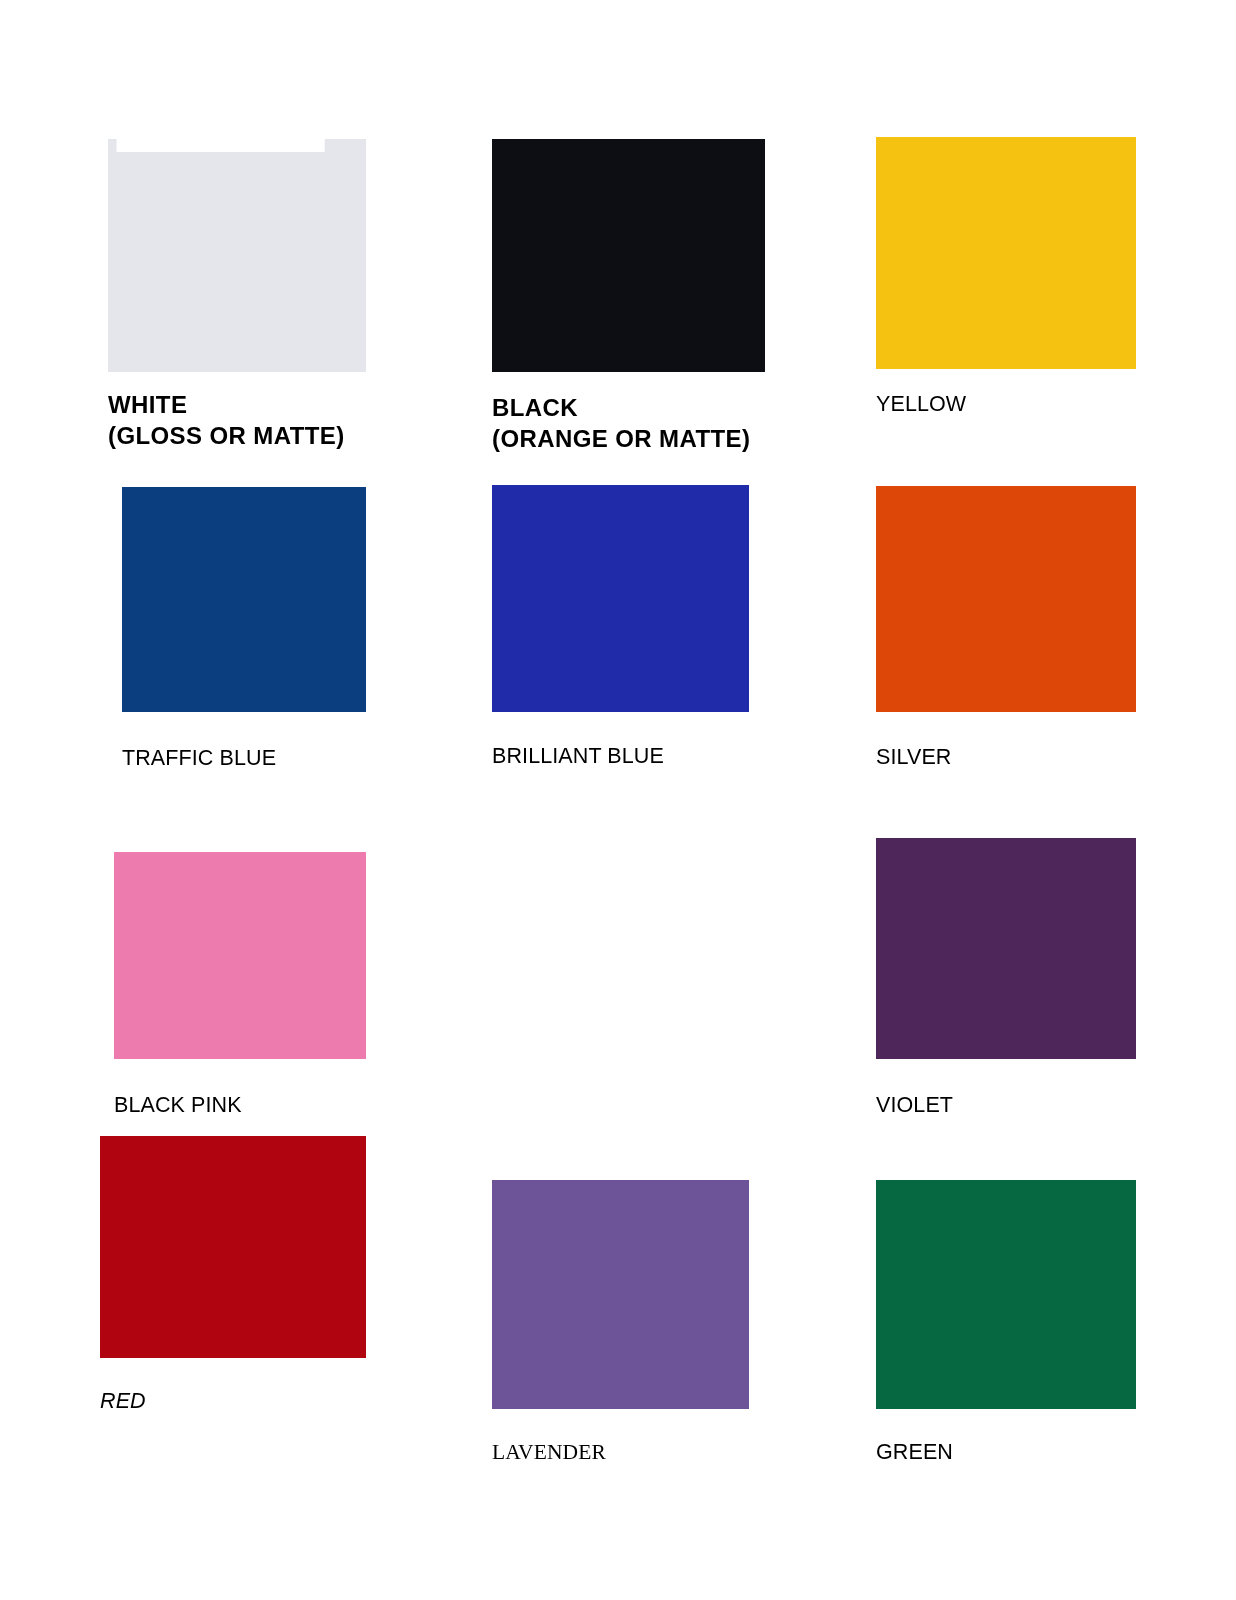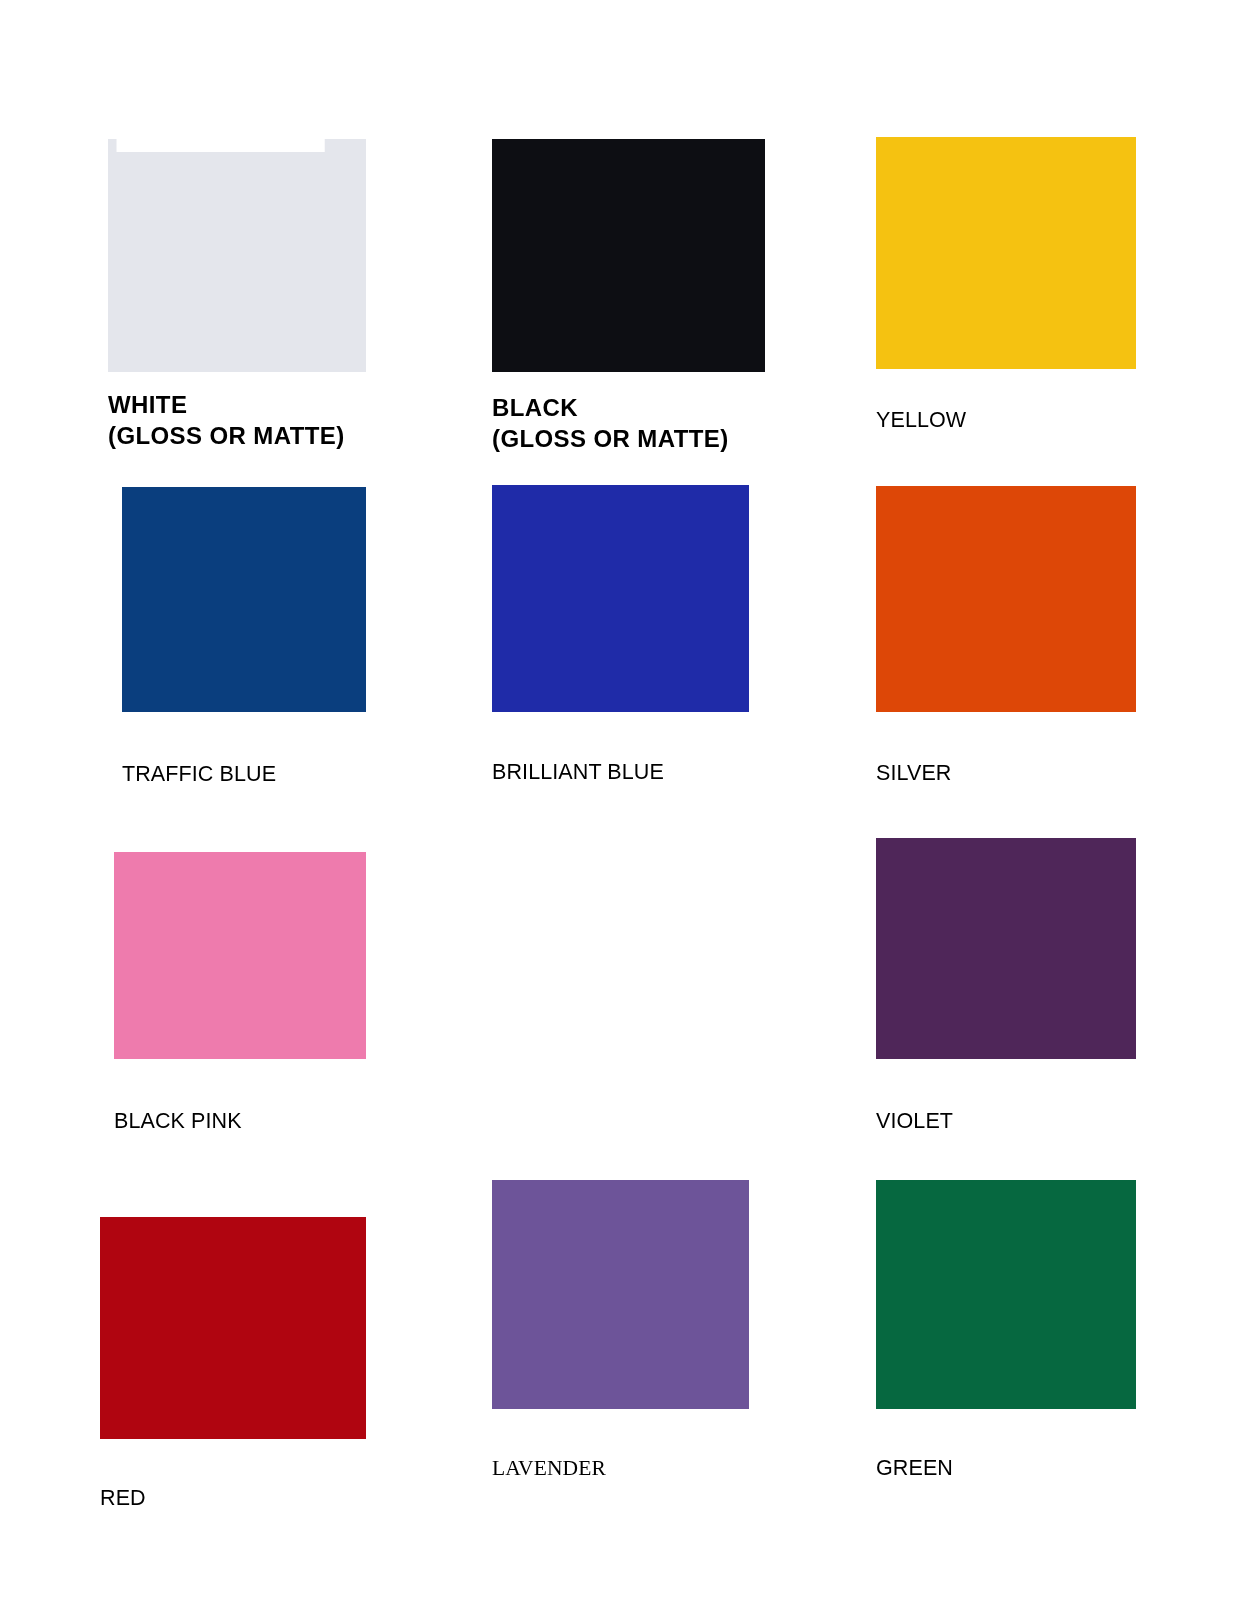--- a/index.html
+++ b/index.html
@@ -64,21 +64,20 @@
     text-align: left;
     color: #000000;
     line-height: 1.30;
     white-space: pre-line;
     letter-spacing: 0.1px;
   }
 
   .swatch-label.regular {
     font-weight: 400;
     font-size: 21.5px;
-    margin-top: 16px;
   }
 
   .swatch-label.bold {
     font-weight: 700;
     font-size: 24px;
     letter-spacing: 0.4px;
   }
 </style>
 </head>
 <body>
@@ -87,21 +86,21 @@
     <div class="swatch-cell" style="left: 108px; top: 139px; width: 258px; height: 310px;">
       <div class="swatch-chip notched" title="WHITE
 (GLOSS OR MATTE)" style="width: 258px; height: 233px; background-color: rgb(228, 230, 236);"></div>
       <div class="swatch-label bold" style="top: 250px;">WHITE
 (GLOSS OR MATTE)</div>
     </div>
     <div class="swatch-cell" style="left: 492px; top: 139px; width: 273px; height: 313px;">
       <div class="swatch-chip" title="BLACK
 (GLOSS OR MATTE)" style="width: 273px; height: 233px; background-color: rgb(13, 14, 19);"></div>
       <div class="swatch-label bold" style="top: 253px;">BLACK
-(GLOSS OR MATTE)</div>
+(ORANGE OR MATTE)</div>
     </div>
     <div class="swatch-cell" style="left: 876px; top: 137px; width: 260px; height: 314px;">
       <div class="swatch-chip" title="YELLOW" style="width: 260px; height: 232px; background-color: rgb(245, 194, 17);"></div>
       <div class="swatch-label regular" style="top: 254px;">YELLOW</div>
     </div>
     <div class="swatch-cell" style="left: 492px; top: 485px; width: 257px; height: 318px;">
       <div class="swatch-chip" title="BRILLIANT BLUE" style="width: 257px; height: 227px; background-color: rgb(31, 43, 168);"></div>
       <div class="swatch-label regular" style="top: 258px;">BRILLIANT BLUE</div>
     </div>
     <div class="swatch-cell" style="left: 122px; top: 487px; width: 244px; height: 318px;">
@@ -113,21 +112,21 @@
       <div class="swatch-label regular" style="top: 258px;">SILVER</div>
     </div>
     <div class="swatch-cell" style="left: 114px; top: 852px; width: 252px; height: 300px;">
       <div class="swatch-chip" title="SOFT PINK" style="width: 252px; height: 207px; background-color: rgb(238, 123, 173);"></div>
       <div class="swatch-label regular" style="top: 240px;">BLACK PINK</div>
     </div>
     <div class="swatch-cell" style="left: 876px; top: 838px; width: 222px; height: 314px;">
       <div class="swatch-chip" title="VIOLET" style="width: 260px; height: 221px; background-color: rgb(79, 38, 89);"></div>
       <div class="swatch-label regular" style="top: 254px;">VIOLET</div>
     </div>
-    <div class="swatch-cell" style="left: 100px; top: 1217px; width: 290px; height: 312px;">
+    <div class="swatch-cell" style="left: 100px; top: 1136px; width: 290px; height: 312px; font-style: italic;">
       <div class="swatch-chip" title="RED" style="width: 266px; height: 222px; background-color: rgb(176, 5, 16);"></div>
       <div class="swatch-label regular" style="top: 252px;">RED</div>
     </div>
     <div class="swatch-cell" style="left: 492px; top: 1180px; width: 257px; height: 319px;">
       <div class="swatch-chip" title="LAVENDER" style="width: 257px; height: 229px; background-color: rgb(109, 84, 153);"></div>
       <div class="swatch-label regular" style="top: 259px; font-family: Liberation Serif, serif;">LAVENDER</div>
     </div>
     <div class="swatch-cell" style="left: 876px; top: 1180px; width: 260px; height: 319px;">
       <div class="swatch-chip" title="GREEN" style="width: 260px; height: 229px; background-color: rgb(6, 104, 64);"></div>
       <div class="swatch-label regular" style="top: 259px;">GREEN</div>

